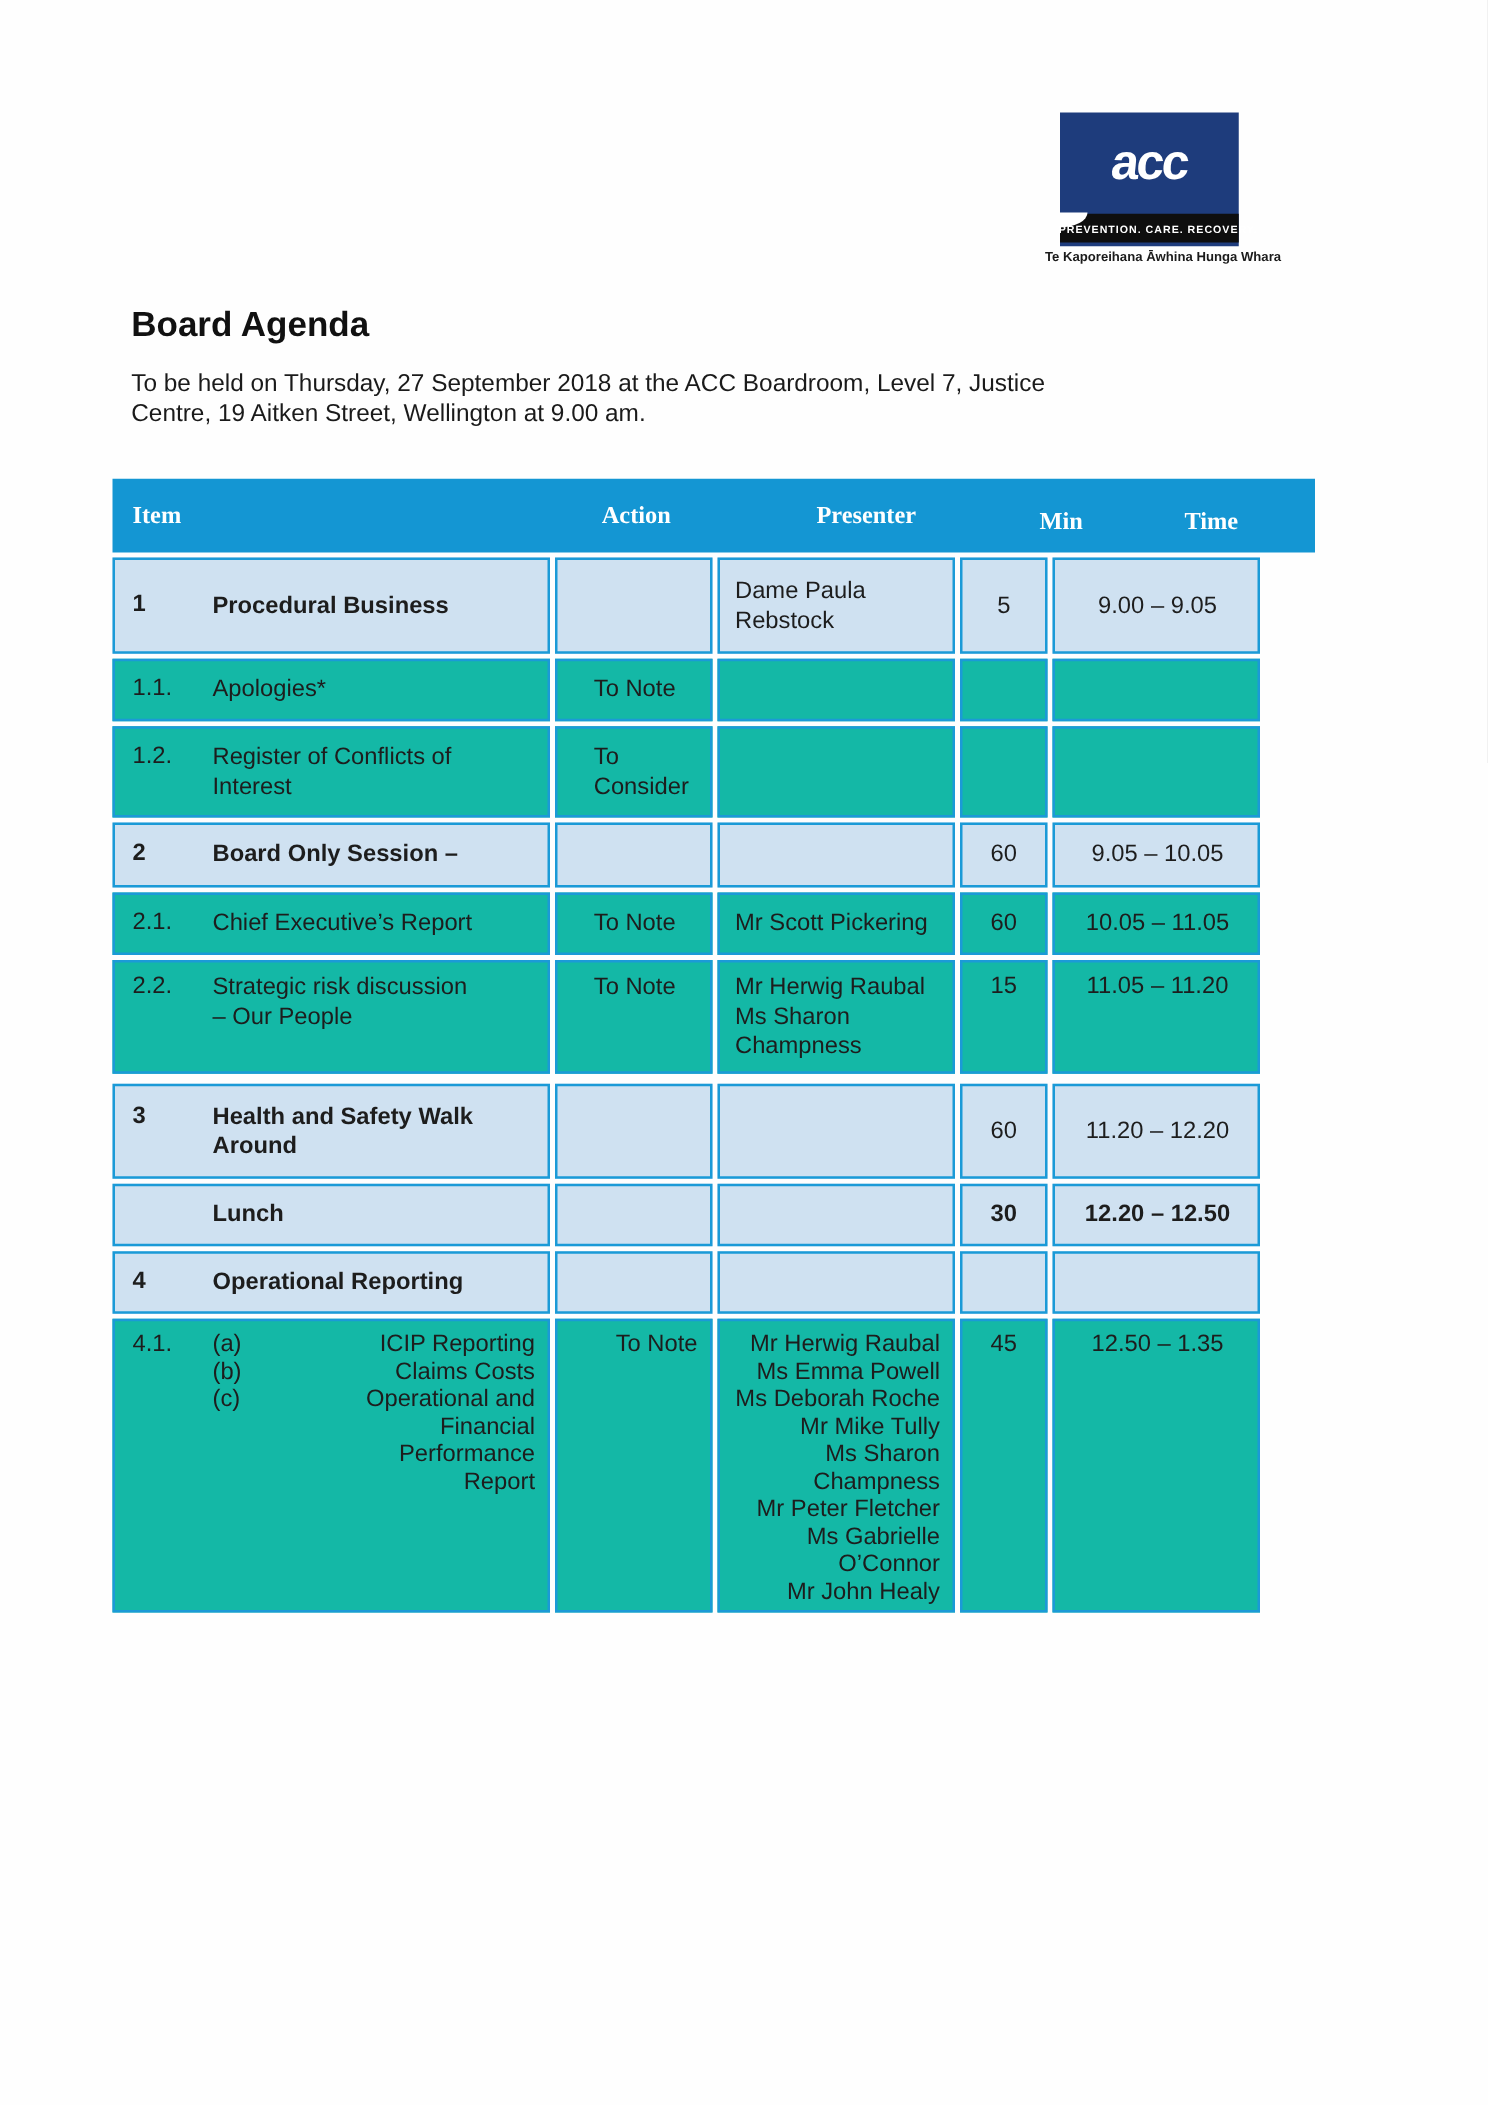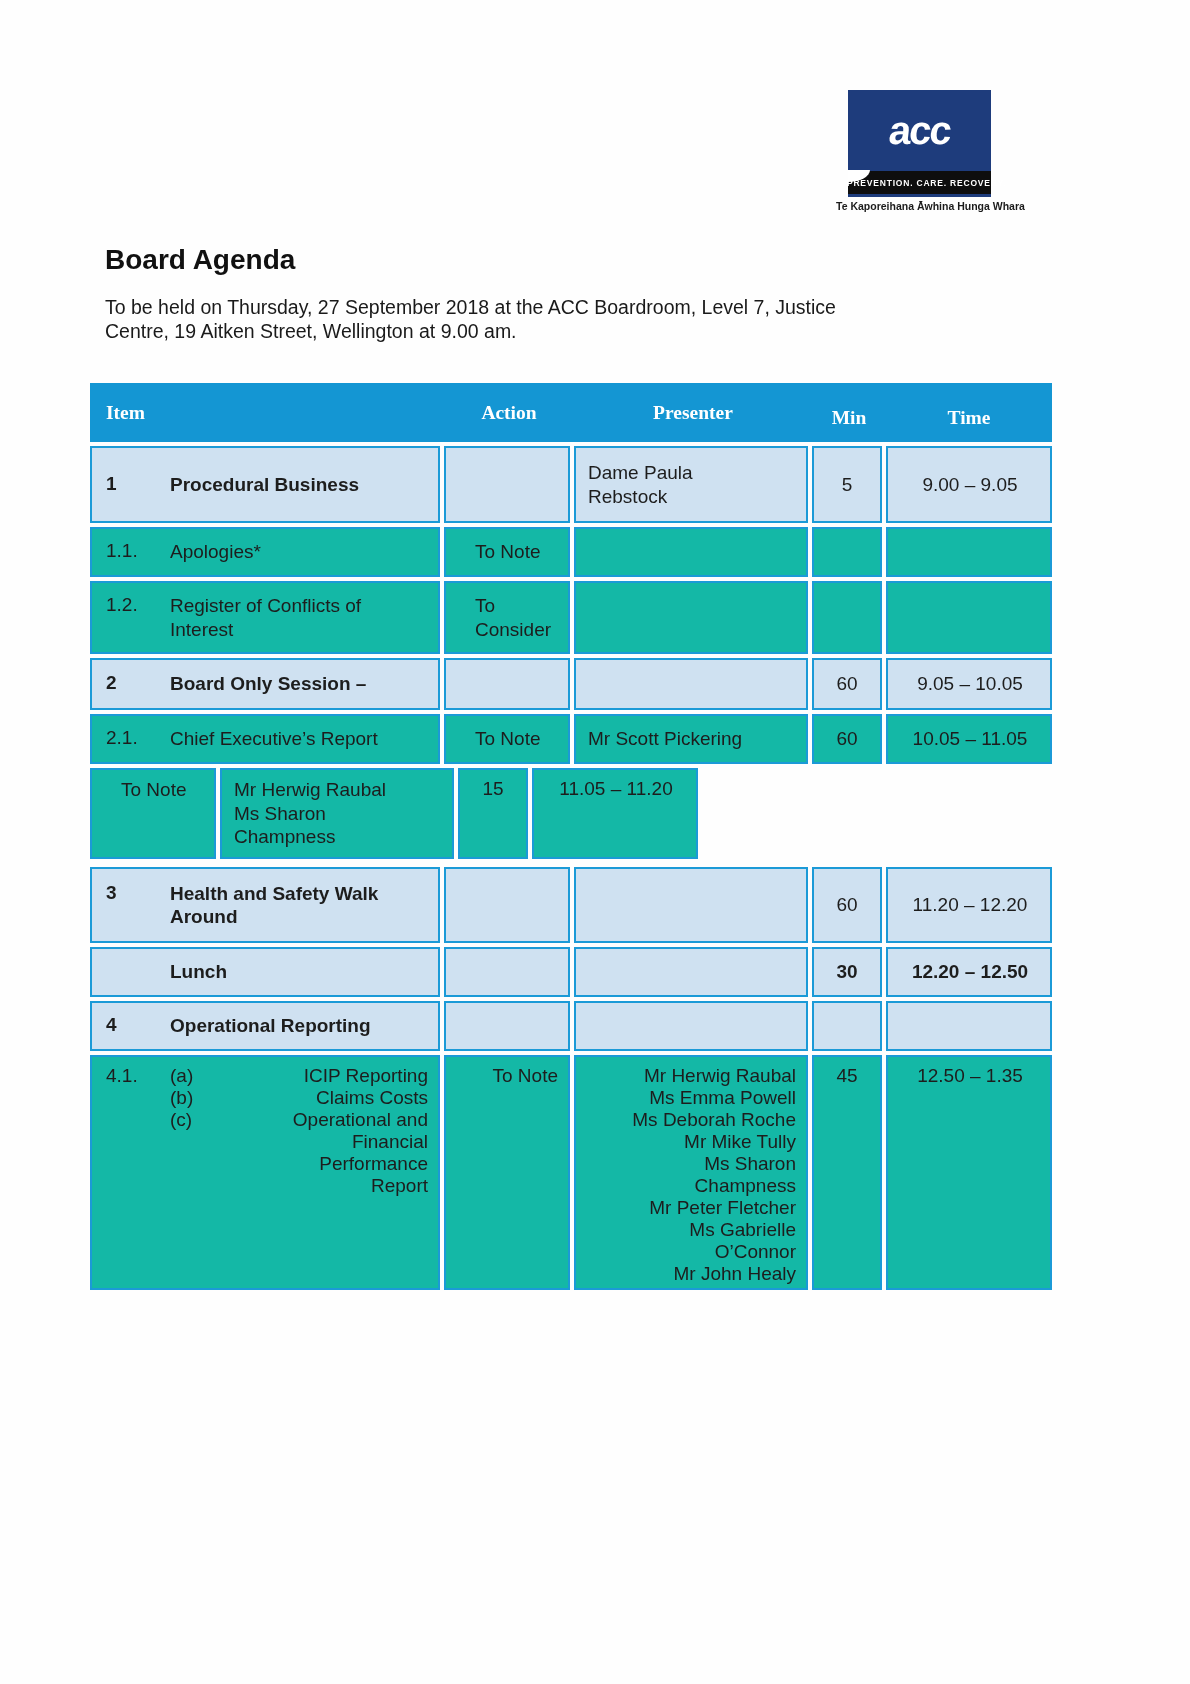--- a/index.html
+++ b/index.html
@@ -67,21 +67,21 @@
   .row.gap-lg{margin-top:8px;}
   .c{
     box-sizing:border-box;border:2px solid #1b9ad7;background:#14b8a6;
     padding:8px 10px;font-size:19px;
     display:flex;flex-direction:column;justify-content:center;
   }
   .row.shade .c{background:#cfe1f1;}
   .row.top .c{justify-content:flex-start;}
   .c-item{width:350px;}
   .c-action{width:126px;padding-left:29px;}
-  .c-presenter{width:234px;padding-left:12px;}
+  .c-presenter{width:190px;padding-left:12px;}
   .c-min{width:70px;text-align:center;}
   .c-time{width:166px;text-align:center;padding-left:12px;}
   .r0{height:77px}.r1{height:50px}.r2{height:73px}.r3{height:52px}.r4{height:50px}
   .r5{height:91px}.r6{height:76px}.r7{height:50px}.r8{height:50px}.r9{height:235px}
 
   .item-inner{display:flex;align-items:flex-start;}
   .num{width:64px;flex:none;padding-left:4px;}
   .ttl{flex:1;}
   .ln{line-height:23.5px;}
   .r9 .ln{line-height:22px;text-align:right;}
@@ -203,20 +203,29 @@
           <div class="ln">To Note</div>
         </div>
       <div class="c c-presenter">
           <div class="ln">Mr Scott Pickering</div>
         </div>
       <div class="c c-min">60</div>
       <div class="c c-time">10.05 – 11.05</div>
     </div>
 
     <div class="row top r5">
+      <div class="c c-item">
+        <div class="item-inner">
+          <div class="num">2.2.</div>
+          <div class="ttl">
+              <div class="ln">Strategic risk discussion</div>
+              <div class="ln">– Our People</div>
+            </div>
+        </div>
+      </div>
       <div class="c c-action">
           <div class="ln">To Note</div>
         </div>
       <div class="c c-presenter">
           <div class="ln">Mr Herwig Raubal</div>
           <div class="ln">Ms Sharon</div>
           <div class="ln">Champness</div>
         </div>
       <div class="c c-min">15</div>
       <div class="c c-time">11.05 – 11.20</div>

